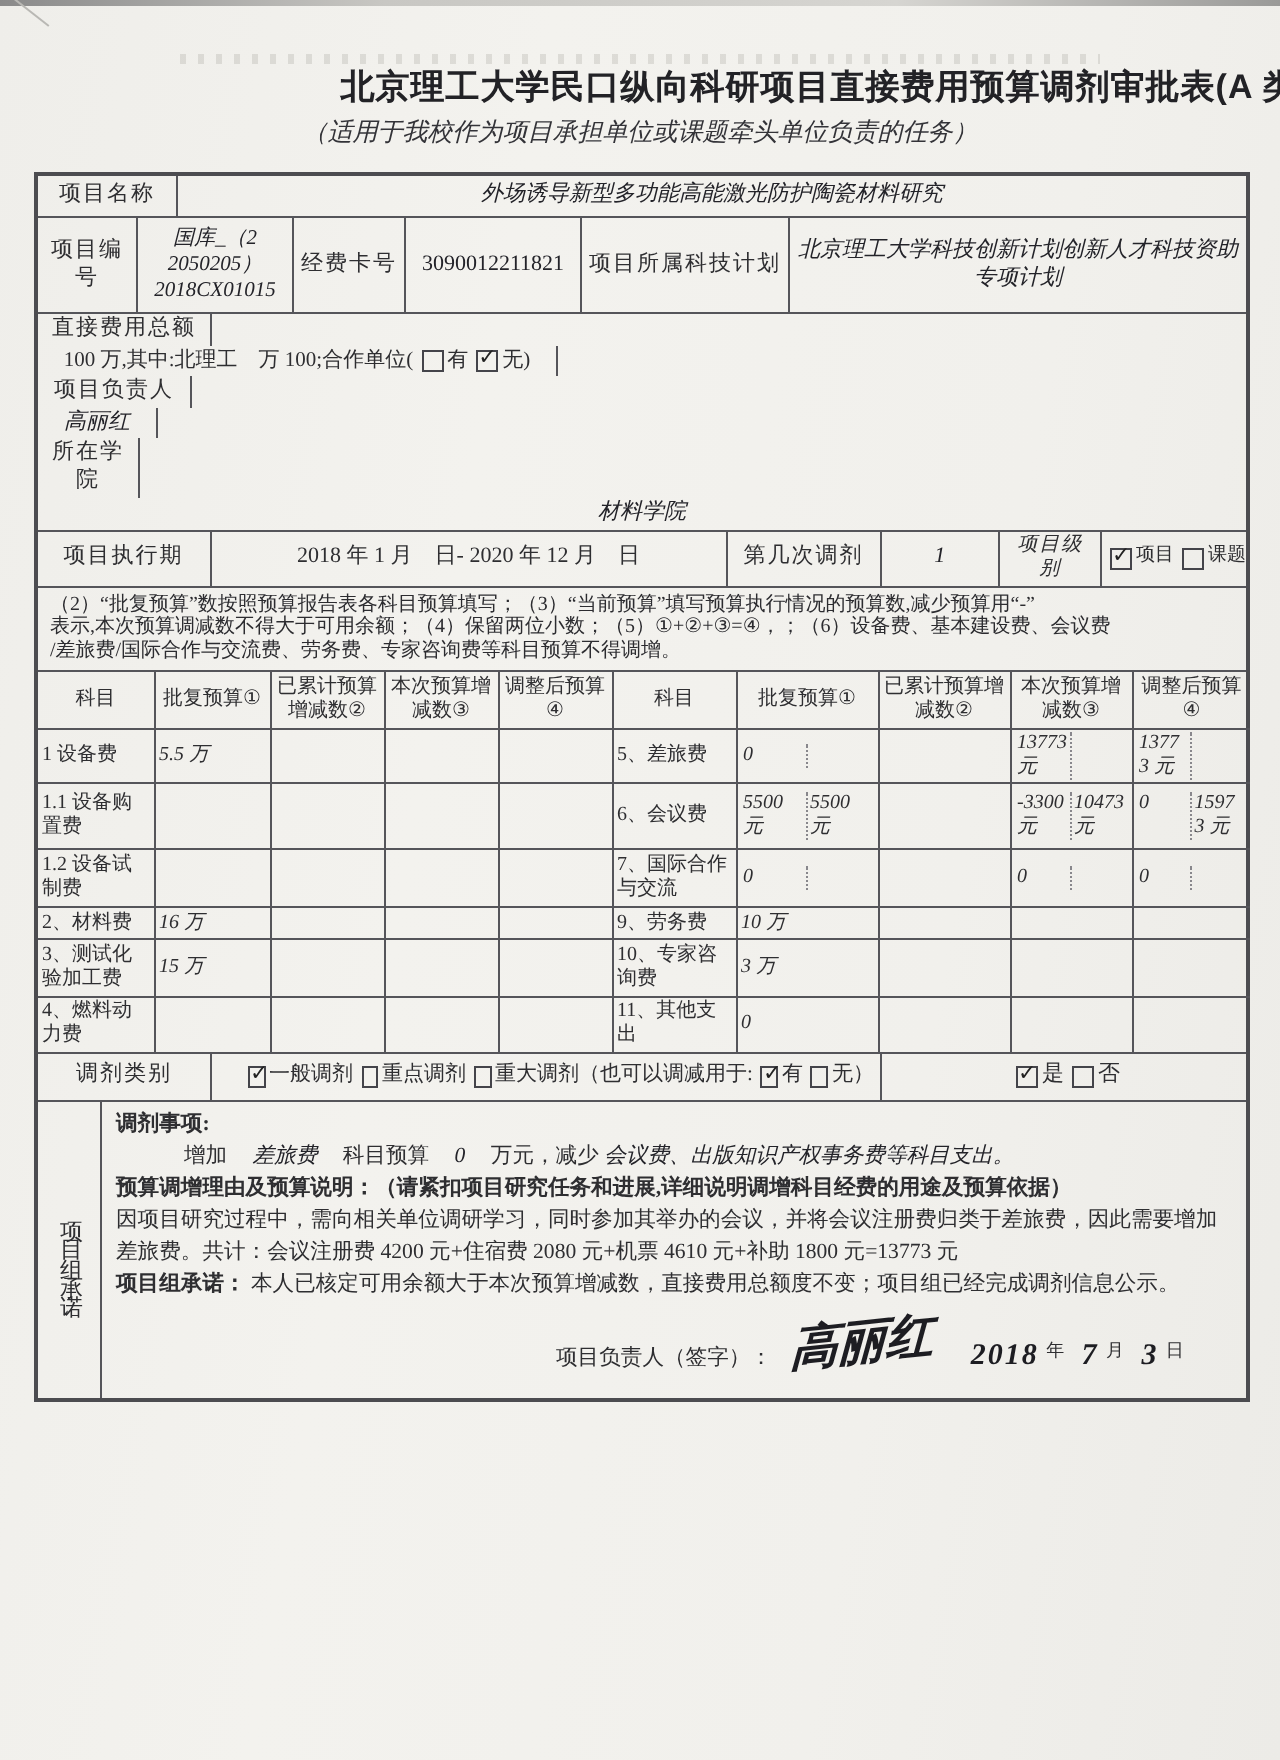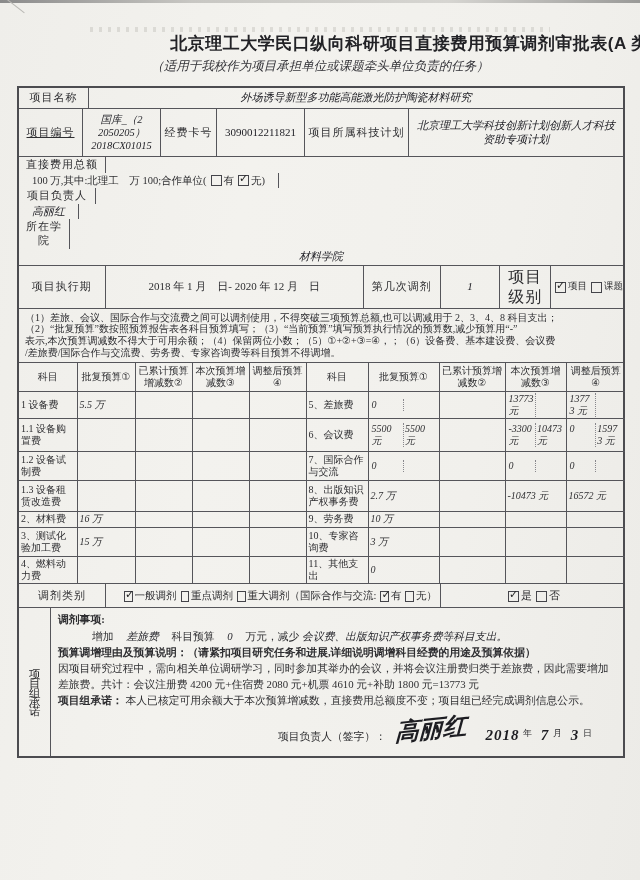--- a/index.html
+++ b/index.html
@@ -62,21 +62,21 @@
   <div class="subtitle">（适用于我校作为项目承担单位或课题牵头单位负责的任务）</div>
 
   <div class="form">
 
     <div class="row" style="min-height:20px;">
       <div class="c lab" style="width:70px;">项目名称</div>
       <div class="c fill" style="flex:1;">外场诱导新型多功能高能激光防护陶瓷材料研究</div>
     </div>
 
     <div class="row" style="min-height:47px;">
-      <div class="c lab" style="width:64px;text-decoration:underline;">项目编号</div>
+      <div class="c lab" style="width:50px;">项目编号</div>
       <div class="c fill" style="width:78px;font-size:10.5px;">国库_（2 2050205）2018CX01015</div>
       <div class="c lab" style="width:56px;">经费卡号</div>
       <div class="c fill" style="width:88px;font-style:normal;">3090012211821</div>
       <div class="c lab" style="width:104px;">项目所属科技计划</div>
       <div class="c fill" style="flex:1;">北京理工大学科技创新计划创新人才科技资助专项计划</div>
     </div>
 
     <div class="row" style="min-height:23px;flex-direction:column;">
       <div class="c lab" style="width:87px;">直接费用总额</div>
       <div class="c" style="width:260px;white-space:nowrap;font-size:10.5px;">
@@ -91,31 +91,30 @@
       <div class="c fill" style="width:60px;">高丽红</div>
       <div class="c lab" style="width:51px;">所在学院</div>
       <div class="c fill" style="flex:1;">材料学院</div>
     </div>
 
     <div class="row" style="min-height:22px;">
       <div class="c lab" style="width:87px;">项目执行期</div>
       <div class="c" style="width:260px;">2018 年 1 月　日- 2020 年 12 月　日</div>
       <div class="c lab" style="width:77px;">第几次调剂</div>
       <div class="c fill" style="width:60px;">1</div>
-      <div class="c lab" style="width:51px;font-size:16px;">项目级别</div>
+      <div class="c lab" style="width:51px;font-size:10px;font-style:italic;">项目级别</div>
       <div class="c" style="flex:1;white-space:nowrap;font-size:9.5px;padding:1px 0;">
         <span class="cb checked"></span>
         <span>项目</span>
         <span class="cb"></span>
         <span>课题</span>
       </div>
     </div>
 
     <div class="notes">
-      <div>（1）差旅、会议、国际合作与交流费之间可以调剂使用，不得突破三项预算总额,也可以调减用于 2、3、4、8 科目支出；</div>
       <div>（2）“批复预算”数按照预算报告表各科目预算填写；（3）“当前预算”填写预算执行情况的预算数,减少预算用“-”</div>
       <div>表示,本次预算调减数不得大于可用余额；（4）保留两位小数；（5）①+②+③=④，；（6）设备费、基本建设费、会议费</div>
       <div>/差旅费/国际合作与交流费、劳务费、专家咨询费等科目预算不得调增。</div>
     </div>
 
     <table class="budget" style="border-style:hidden;">
       <colgroup>
         <col style="width:58px">
           <col style="width:58px">
           <col style="width:57px">
@@ -229,32 +228,20 @@
                 <span></span>
               </div>
             </td>
         <td class="dot-top">
               <div class="split">
                 <span>0</span>
                 <span></span>
               </div>
             </td>
       </tr>
-      <tr style="height:31px;">
-        <td class="subj">1.3 设备租赁改造费</td>
-        <td class="val"></td>
-        <td class="val"></td>
-        <td class="val"></td>
-        <td class="val"></td>
-        <td class="subj">8、出版知识产权事务费</td>
-        <td class="val">2.7 万</td>
-        <td class="val"></td>
-        <td class="val">-10473 元</td>
-        <td class="val">16572 元</td>
-      </tr>
       <tr style="height:16px;">
         <td class="subj">2、材料费</td>
         <td class="val">16 万</td>
         <td class="val"></td>
         <td class="val"></td>
         <td class="val"></td>
         <td class="subj">9、劳务费</td>
         <td class="val">10 万</td>
         <td class="val"></td>
         <td class="val"></td>
@@ -289,21 +276,21 @@
 
     <div class="row" style="min-height:23px;border-top:1px solid #55555a;">
       <div class="c lab" style="width:87px;">调剂类别</div>
       <div class="c left-al" style="width:335px;white-space:nowrap;font-size:10.5px;padding-left:14px;">
         <span class="cb checked"></span>
         <span>一般调剂</span>
         <span class="cb"></span>
         <span>重点调剂</span>
         <span class="cb"></span>
         <span>重大调剂</span>
-        <span>（国际合作与交流:</span>
+        <span>（也可以调减用于:</span>
         <span class="cb checked"></span>
         <span>有</span>
         <span class="cb"></span>
         <span>无</span>
         <span>）</span>
       </div>
       <div class="c" style="flex:1;white-space:nowrap;">
         <span class="cb checked"></span>
         <span>是</span>
         <span class="cb"></span>

